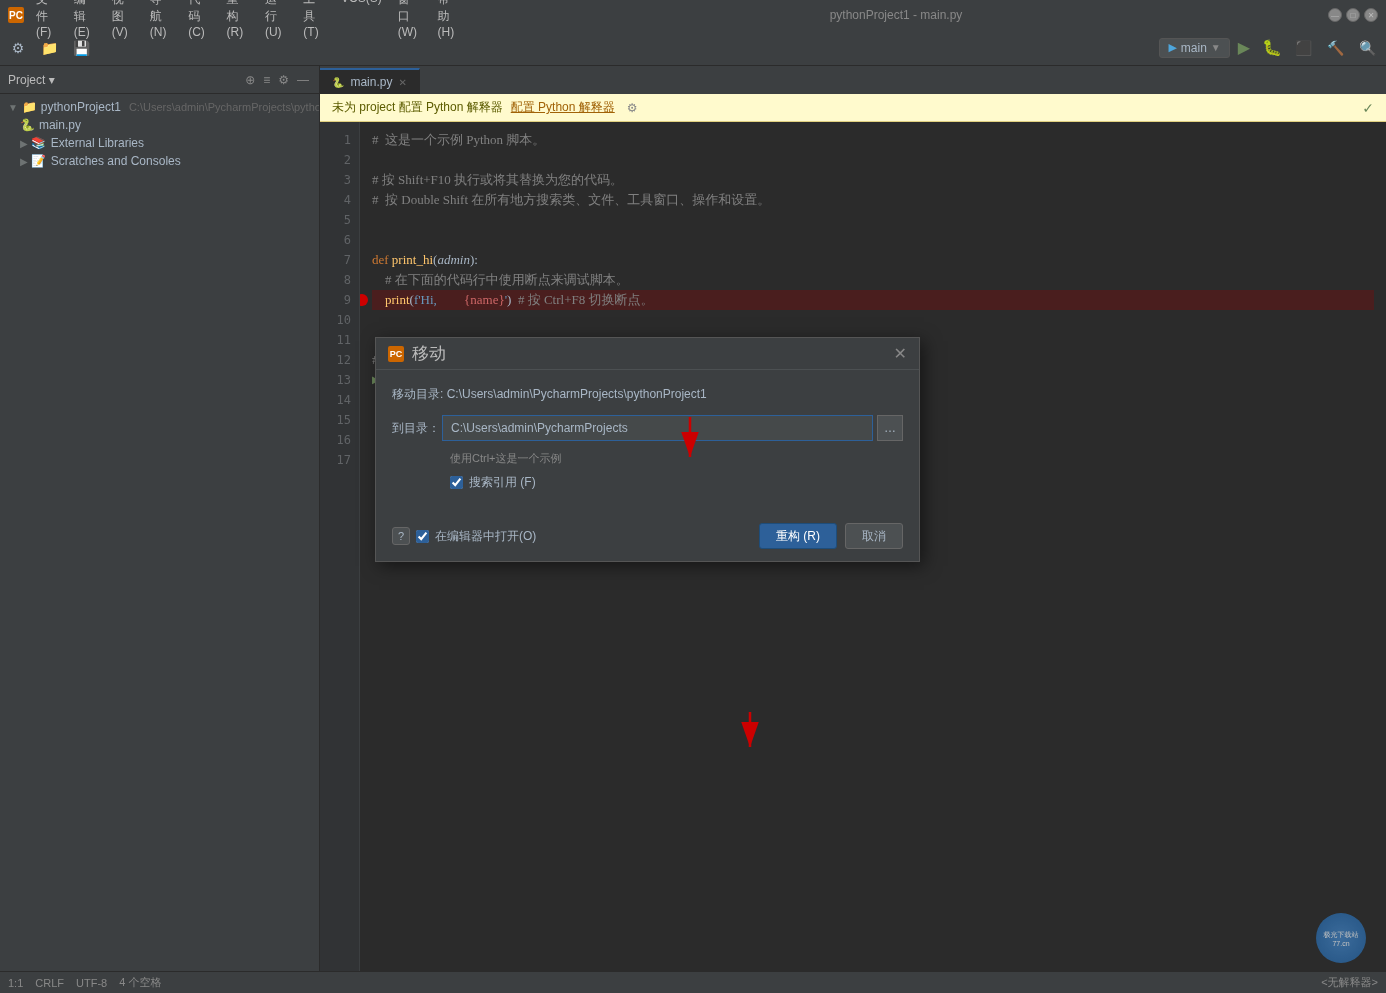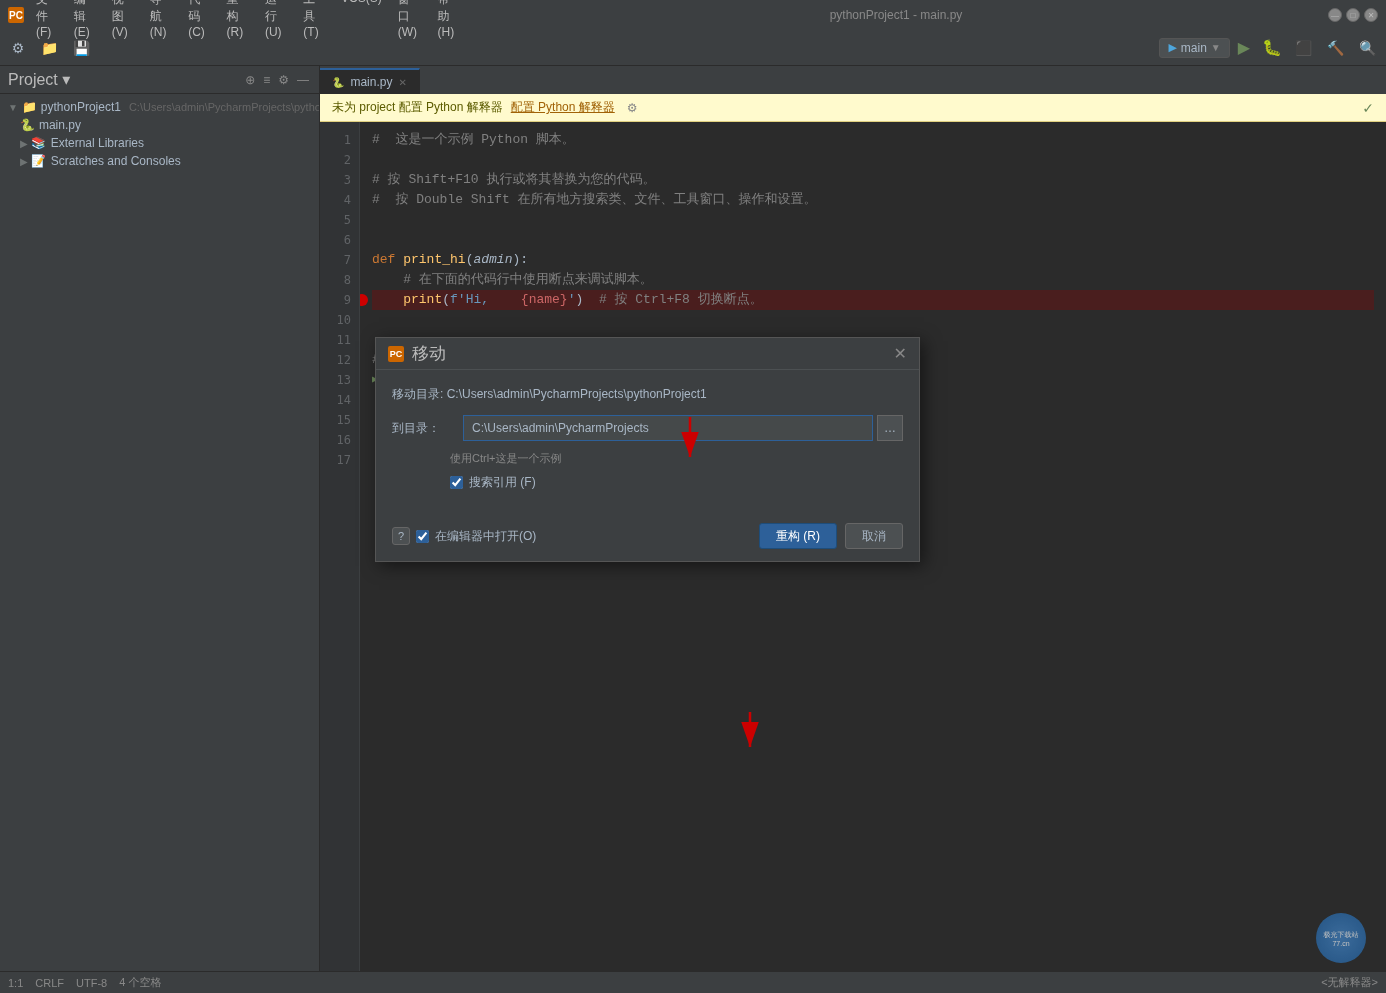--- a/index.html
+++ b/index.html
@@ -24,21 +24,21 @@
     .run-config .arrow { font-size: 10px; color: #888; }
     .run-btn { color: #6a8759; font-size: 16px; cursor: pointer; padding: 2px 4px; }
     .debug-btn { color: #cc7832; font-size: 16px; cursor: pointer; padding: 2px 4px; }
 
     
     .main-area { display: flex; height: calc(993px - 30px - 36px - 22px); }
 
     
     .sidebar { width: 320px; background: #3c3f41; border-right: 1px solid #2b2b2b; display: flex; flex-direction: column; }
     .sidebar-header { height: 28px; background: #3c3f41; display: flex; align-items: center; padding: 0 8px; border-bottom: 1px solid #2b2b2b; color: #bbb; font-size: 12px; }
-    .sidebar-header .project-title { font-size: 16px; color: #bbb; flex: 1; }
+    .sidebar-header .project-title { font-size: 12px; color: #bbb; flex: 1; }
     .sidebar-header .sidebar-icons { display: flex; gap: 4px; }
     .sidebar-icons span { cursor: pointer; color: #888; font-size: 12px; padding: 1px 2px; }
 
     .project-tree { flex: 1; overflow: auto; padding: 4px 0; }
     .tree-item { display: flex; align-items: center; padding: 2px 8px; cursor: pointer; color: #a9b7c6; font-size: 12px; gap: 4px; white-space: nowrap; }
     .tree-item .arrow { color: #6e7373; font-size: 10px; }
     .tree-item .icon { font-size: 12px; }
     .tree-item .icon-folder { color: #e8b85e; }
     .tree-item .icon-py { color: #cc7832; }
     .tree-item .icon-lib { color: #6a8759; }
@@ -58,39 +58,39 @@
     
     .config-bar { height: 28px; background: #fffacd; display: flex; align-items: center; padding: 0 12px; gap: 8px; font-size: 12px; color: #5c5c00; border-bottom: 1px solid #e0d080; }
     .config-bar .config-link { color: #a16207; cursor: pointer; text-decoration: underline; }
     .config-bar .gear-icon { color: #888; cursor: pointer; margin-left: 4px; }
     .config-bar .check-icon { color: #6a8759; margin-left: auto; font-size: 14px; }
 
     
     .code-editor { flex: 1; display: flex; background: #2b2b2b; overflow: hidden; position: relative; }
     .line-numbers { width: 40px; padding: 8px 0; background: #313335; color: #606366; font-size: 12px; font-family: "Consolas", monospace; text-align: right; padding-right: 8px; border-right: 1px solid #3c3f41; }
     .line-numbers div { height: 20px; line-height: 20px; font-size: 12px; }
-    .code-content { flex: 1; padding: 8px 12px 8px 12px; font-family: Liberation Mono, monospace; font-size: 13px; overflow: auto; }
+    .code-content { flex: 1; padding: 8px 12px 8px 12px; font-family: Liberation Serif, serif; font-size: 13px; overflow: auto; }
     .code-line { height: 20px; line-height: 20px; white-space: pre; display: flex; align-items: center; position: relative; }
     .code-line.breakpoint-line { background: #4a1e1e; }
     .c-comment { color: #808080; }
     .c-keyword { color: #cc7832; }
     .c-string { color: #6a8759; }
     .c-function { color: #ffc66d; }
     .c-param { color: #a9b7c6; font-style: italic; }
     .c-normal { color: #a9b7c6; }
     .c-special { color: #6897bb; }
     .c-red { color: #cc6666; margin-left: 24px; }
     .dialog { position: absolute; top: 215px; left: 55px; width: 545px; background: #3c3f41; border: 1px solid #555; box-shadow: 4px 4px 16px rgba(0,0,0,0.5); pointer-events: all; }
     .dialog-title-bar { height: 32px; background: #3c3f41; display: flex; align-items: center; padding: 0 12px; border-bottom: 1px solid #4c5052; }
     .dialog-icon { width: 16px; height: 16px; background: #cc6600; border-radius: 2px; margin-right: 8px; display: flex; align-items: center; justify-content: center; font-size: 9px; color: white; font-weight: bold; }
     .dialog-title-text { flex: 1; color: #bbb; font-size: 17px; }
     .dialog-close { color: #888; cursor: pointer; font-size: 16px; }
     .dialog-body { padding: 16px; }
     .dialog-subtitle { font-size: 12px; color: #a9b7c6; margin-bottom: 12px; }
-    .dialog-row { display: flex; align-items: center; margin-bottom: 10px; gap: 15px; }
+    .dialog-row { display: flex; align-items: center; margin-bottom: 10px; gap: 0; }
     .dialog-label { font-size: 12px; color: #a9b7c6; min-width: 50px; }
     .dialog-input-wrap { flex: 1; display: flex; align-items: center; gap: 4px; }
     .dialog-input { flex: 1; background: #45494a; border: 1px solid #555; color: #a9b7c6; font-size: 12px; padding: 4px 8px; height: 26px; font-family: inherit; }
     .dialog-browse-btn { width: 26px; height: 26px; background: #4c5052; border: 1px solid #666; color: #a9b7c6; cursor: pointer; display: flex; align-items: center; justify-content: center; font-size: 12px; }
     .dialog-hint { font-size: 11px; color: #888; margin-left: 58px; margin-bottom: 8px; }
     .dialog-checkbox-row { display: flex; align-items: center; gap: 6px; margin-left: 58px; margin-bottom: 8px; }
     .dialog-checkbox { width: 13px; height: 13px; accent-color: #2d6099; }
     .dialog-checkbox-label { font-size: 12px; color: #a9b7c6; }
     .dialog-footer { display: flex; align-items: center; padding: 8px 16px 12px; gap: 8px; }
     .dialog-footer-left { display: flex; align-items: center; gap: 6px; flex: 1; }
@@ -264,21 +264,21 @@
           <span class="dialog-close">✕</span>
         </div>
         <div class="dialog-body">
           <div class="dialog-subtitle">
             <span>移动目录:</span>
             <span>C:\Users\admin\PycharmProjects\pythonProject1</span>
           </div>
           <div class="dialog-row">
             <span class="dialog-label">到目录：</span>
             <div class="dialog-input-wrap">
-              <div style="position:relative; flex:1; display:flex; align-items:flex-start;margin-left:6px;">
+              <div style="position:relative; flex:1; display:flex; align-items:flex-start;">
                 <input type="text" class="dialog-input" value="C:\Users\admin\PycharmProjects" style="flex: 1 1 0%; background: rgb(69, 73, 74); border: 1px solid rgb(45, 96, 153); color: rgb(169, 183, 198); font-size: 12px; padding: 4px 8px; height: 26px; font-family: inherit; outline: none;">
               </div>
               <div class="dialog-browse-btn">…</div>
             </div>
           </div>
           <div class="dialog-hint">
             <span>使用Ctrl+这是一个示例</span>
           </div>
           <div class="dialog-checkbox-row">
             <input type="checkbox" class="dialog-checkbox" checked="" style="">

